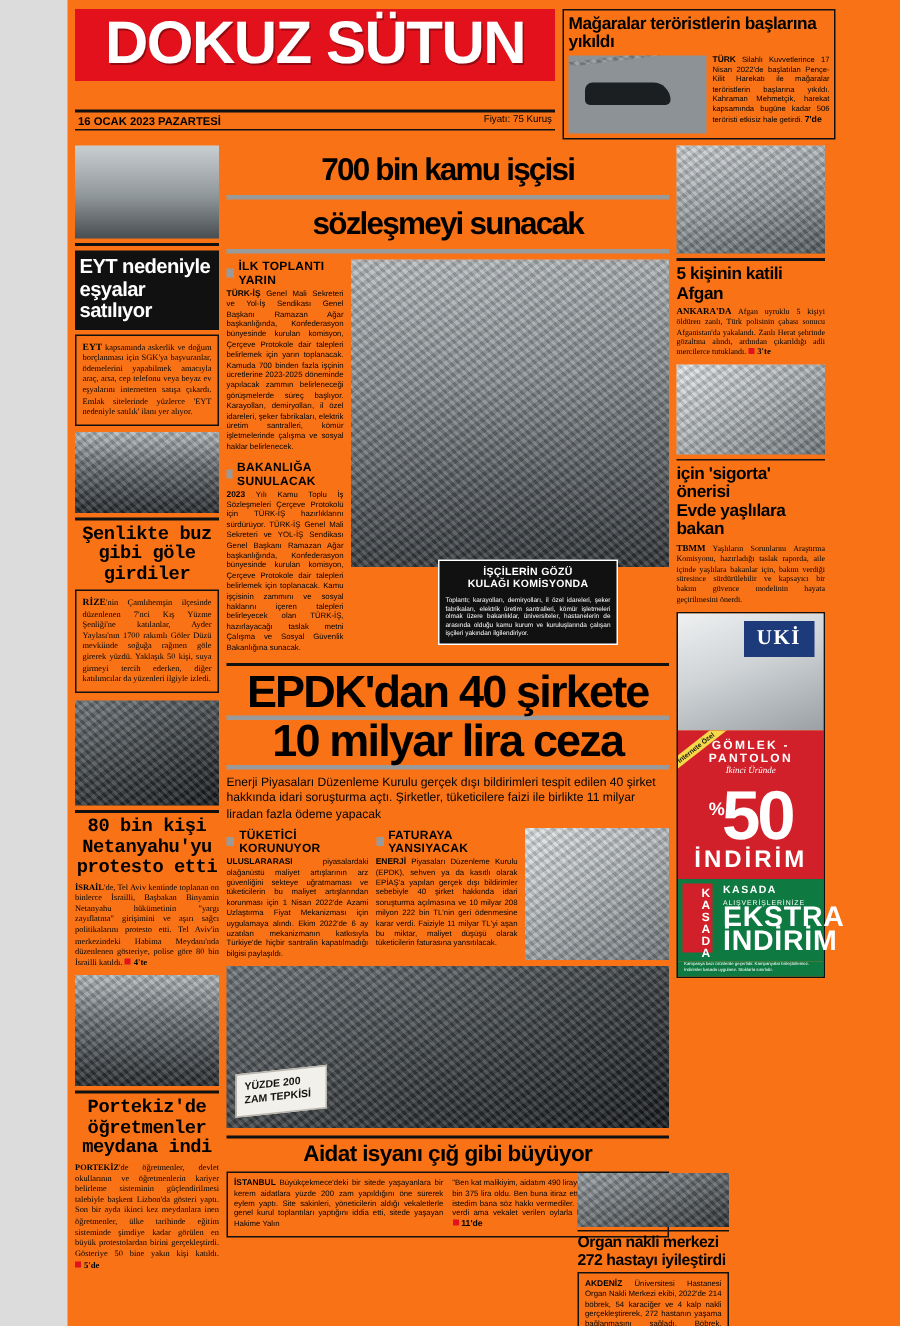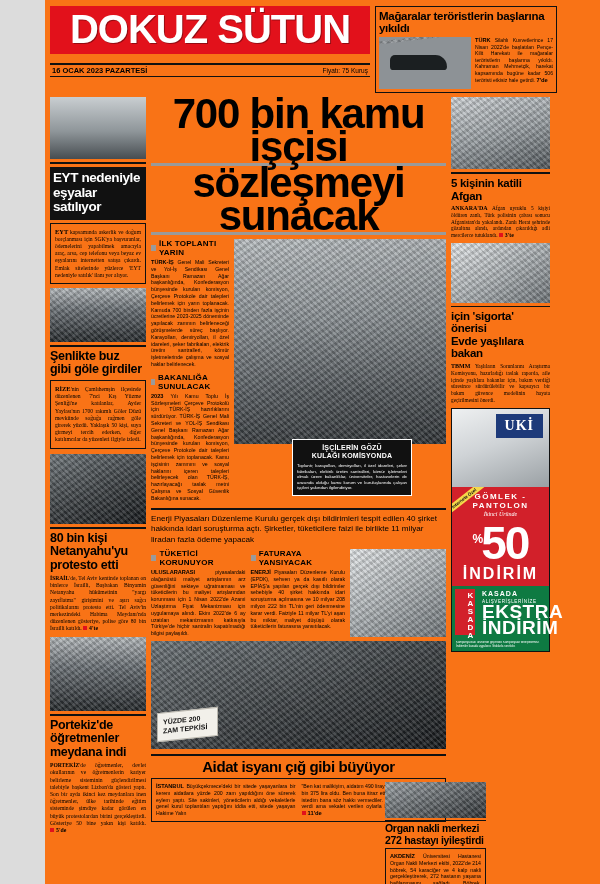--- a/index.html
+++ b/index.html
@@ -19,23 +19,23 @@
   .masthead { display: flex; align-items: flex-start; gap: 5px; }
   .mast-left { width: 320px; }
   .logo-box {
     background: #e2111b; color: #fff;
     font-weight: bold; font-size: 40px; letter-spacing: -1px;
     text-align: center; line-height: 46px; height: 48px;
     font-family: "Liberation Sans", sans-serif;
     text-shadow: 1px 1px 0 rgba(0,0,0,.35);
   }
   .mast-meta {
-    display: flex; justify-content: space-between; align-items: center;
+    display: flex; justify-content: space-between; align-items: flex-start;
     border-top: 2px solid #111; border-bottom: 1px solid #111;
-    margin-top: 9px; padding: 1px 2px; font-size: 7.5px; font-weight: bold;
+    margin-top: 19px; padding: 1px 2px; font-size: 7.5px; font-weight: bold;
   }
   .mast-meta .price { font-weight: normal; font-size: 6.5px; }
 
   .topbox { width: 182px; border: 1px solid #111; padding: 3px; }
   .topbox h3 {
     font-size: 11.5px; line-height: 12px; font-weight: bold;
     letter-spacing: -.3px; margin-bottom: 3px;
   }
   .topbox-body { display: flex; gap: 4px; }
   .topbox-photo {
@@ -79,28 +79,28 @@
   .ph.person{ background: linear-gradient(165deg,#cfd3d6 0%,#9aa0a4 50%,#51575b 100%); }
 
   
   .lc-head {
     background:#111; color:#fff; font-weight:bold; font-size:13.5px;
     line-height:14.5px; letter-spacing:-.4px; padding:4px 3px 5px 3px;
   }
   .lc-body { border:1px solid #111; padding:4px 4px; margin-top:3px; }
   .lc-body p { font-family:"Liberation Serif", serif; font-size:5.6px; line-height:7.2px; text-align:justify; }
   .lc-body p b { font-size:6.4px; }
-  .lc-sub { font-weight:bold; font-size:12.5px; line-height:13.5px; letter-spacing:-.3px; }
+  .lc-sub { font-weight:bold; font-size:12.5px; line-height:13.5px; text-align:center; letter-spacing:-.3px;font-family:Liberation Mono, monospace; }
   .lc-plain p { font-family:"Liberation Serif", serif; font-size:5.6px; line-height:7.2px; text-align:justify; margin-top:3px; }
   .ref { font-weight:bold; font-size:5.8px; white-space:nowrap; }
   .ref i { display:inline-block; width:4px; height:4px; background:#e2111b; margin-right:2px; }
 
   
   .mainhead {
-    font-weight:bold; font-size:42px; line-height:33px; letter-spacing:-1.2px;
+    font-weight:bold; font-size:21px; line-height:33px; letter-spacing:-1.2px;
     text-align:center;
   }
   .mainhead .l2 { border-top:3px solid #9a9a9a; border-bottom:3px solid #9a9a9a; }
   .deck { font-size:8.1px; line-height:10.5px; font-weight:500; margin-top:4px; }
 
   .kicker {
     display:flex; align-items:center; gap:3px;
     font-weight:bold; font-size:8px; letter-spacing:.2px; margin-bottom:2px;
   }
   .kicker i { width:6px; height:6px; background:#9a9a9a; display:inline-block; }
@@ -266,20 +266,24 @@
               <span>İŞÇİLERİN GÖZÜ</span><br>
               <span>KULAĞI KOMİSYONDA</span>
             </h5>
             <p>Toplantı; karayolları, demiryolları, il özel idareleri, şeker fabrikaları, elektrik üretim santralleri, kömür işletmeleri olmak üzere bakanlıklar, üniversiteler, hastanelerin de arasında olduğu kamu kurum ve kuruluşlarında çalışan işçileri yakından ilgilendiriyor.</p>
           </div>
         </div>
       </div>
 
       <div class="rule" style="margin-top:6px"></div>
 
+      <div class="epdk-head">
+        <div>EPDK'dan 40 şirkete</div>
+        <div class="l2">10 milyar lira ceza</div>
+      </div>
       <div class="deck">Enerji Piyasaları Düzenleme Kurulu gerçek dışı bildirimleri tespit edilen 40 şirket hakkında idari soruşturma açtı. Şirketler, tüketicilere faizi ile birlikte 11 milyar liradan fazla ödeme yapacak</div>
 
       <div class="cols3" style="margin-top:4px">
         <div class="colx">
           <div class="kicker">
                 <i></i>
                 <span>TÜKETİCİ KORUNUYOR</span>
               </div>
           <p><b>ULUSLARARASI</b><span> piyasalardaki olağanüstü maliyet artışlarının arz güvenliğini sekteye uğratmaması ve tüketicilerin bu maliyet artışlarından korunması için 1 Nisan 2022'de Azami Uzlaştırma Fiyat Mekanizması için uygulamaya alındı. Ekim 2022'de 6 ay uzatılan mekanizmanın katkısıyla Türkiye'de hiçbir santralin kapatılmadığı bilgisi paylaşıldı.</span></p>
         </div>

